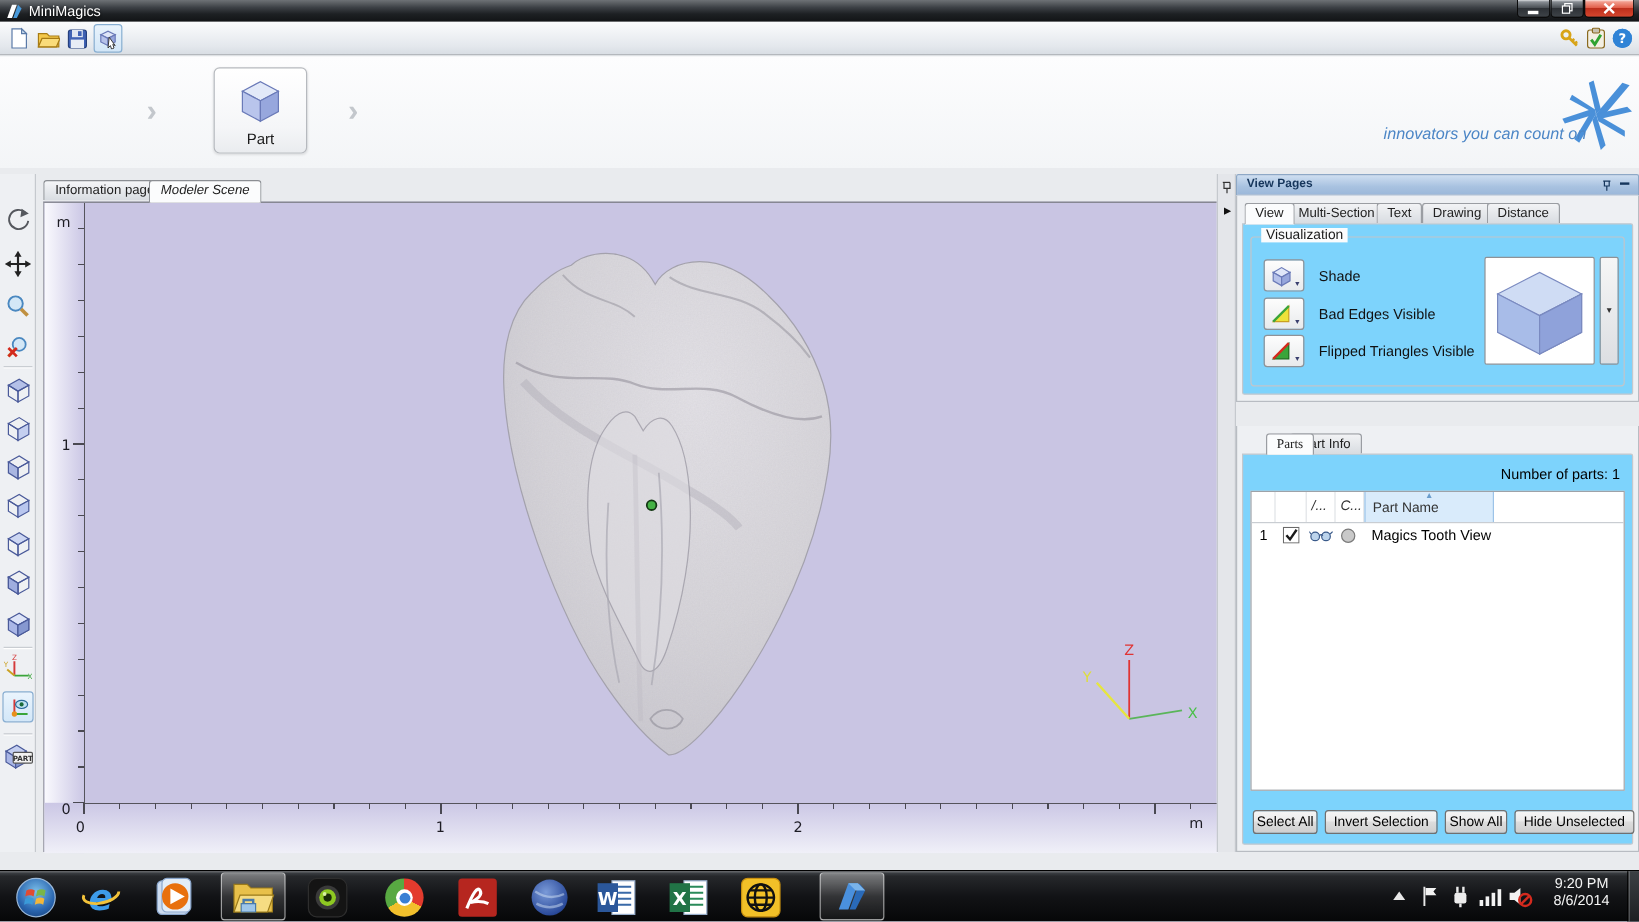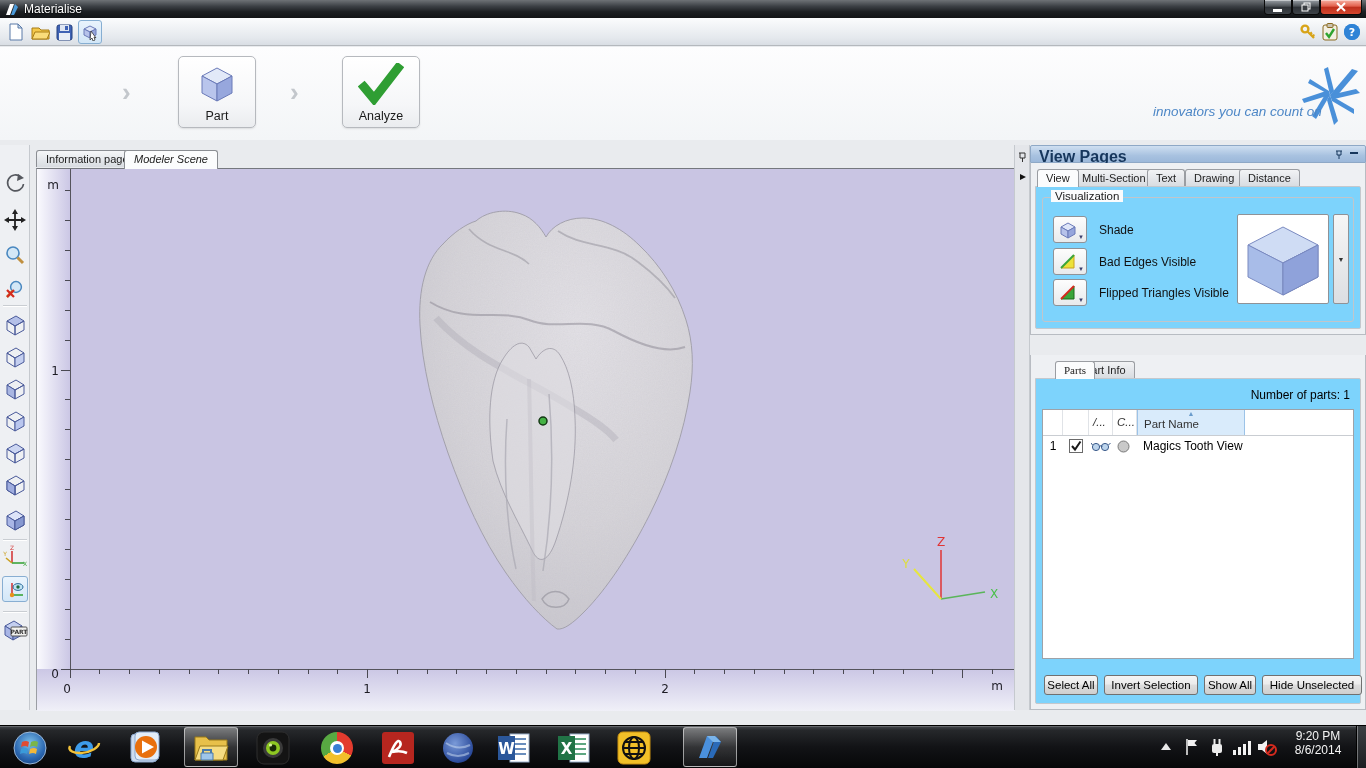--- a/index.html
+++ b/index.html
@@ -56,21 +56,21 @@
 
   
   #splitter { position:absolute; left:1014px; top:145px; width:16px; height:565px;
     background:#e4e6ea; border-left:1px solid #c5c9ce; border-right:1px solid #c5c9ce; }
 
   
   .panel { position:absolute; left:1030px; width:336px; }
   .panel-header { position:absolute; left:0; top:0; right:0; height:18px;
     background:linear-gradient(#cfdff1, #a8c2e0 60%, #9cb8da);
     border:1px solid #8ea8c6; border-radius:2px 2px 0 0; }
-  .panel-header .pt { position:absolute; left:8px; top:2px; font-size:16px; font-weight:bold; color:#16365c; }
+  .panel-header .pt { position:absolute; left:8px; top:2px; font-size:10px; font-weight:bold; color:#16365c; }
   .panel-body { position:absolute; left:0; top:18px; right:0; bottom:0;
     background:#eef0f3; border:1px solid #b8bcc2; border-top:none; }
   .ptab { position:absolute; top:6px; height:17px; line-height:16px; padding:0 8px; font-size:11px; color:#222;
     border:1px solid #9a9da2; border-bottom:none; border-radius:3px 3px 0 0;
     background:linear-gradient(#f2f3f5,#d8dce1); z-index:2; }
   .ptab.active { background:#fbfcfd; height:18px; z-index:3; }
   .tabpage { position:absolute; left:4px; right:4px; top:23px; bottom:5px;
     background:#7dd3fc; border:1px solid #c4c8cd; border-radius:0 2px 2px 2px; }
   .hicon { position:absolute; top:3px; width:13px; height:12px; display:flex; align-items:center; justify-content:center; }
 
@@ -106,21 +106,21 @@
 </head>
 <body>
 
 <div id="titlebar">
   <span class="abs" style="left:5px;top:2px;">
     <svg width="14" height="14">
         <polygon points="1,13 5,2 9,2 5,13" fill="#fff"></polygon>
         <polygon points="6,13 10,2 13,5 9,13" fill="#4a9ada"></polygon>
       </svg>
   </span>
-  <span class="title">Materialise</span>
+  <span class="title">MiniMagics</span>
   <div class="winbtn" style="left:1264px;width:28px;">
     <div class="glyph-center">
         <svg width="10" height="9">
           <rect x="0" y="6" width="9" height="3" fill="#fff"></rect>
         </svg>
       </div>
   </div>
   <div class="winbtn" style="left:1292px;width:28px;">
     <div class="glyph-center">
         <svg width="11" height="10">
@@ -195,28 +195,20 @@
     <span class="ic">
       <svg width="46" height="42">
           <polygon points="8,13 23,5 38,13 23,21" fill="#e2e9f8" stroke="#6a7ab8"></polygon>
           <polygon points="8,13 8,30 23,38 23,21" fill="#b9c5ec" stroke="#6a7ab8"></polygon>
           <polygon points="38,13 38,30 23,38 23,21" fill="#97a7dd" stroke="#6a7ab8"></polygon>
         </svg>
     </span>
     <span class="lbl">Part</span>
   </div>
   <span class="wf-chev" style="left:290px;">›</span>
-  <div class="wf-btn" style="left:342px;">
-    <span class="ic">
-      <svg width="46" height="42">
-          <path d="M6,24 L16,36 L40,5" stroke="#2f9e33" stroke-width="9" fill="none" stroke-linecap="square"></path>
-        </svg>
-    </span>
-    <span class="lbl">Analyze</span>
-  </div>
 
   <span class="abs" style="left:1300px;top:10px;">
     <svg width="64" height="72">
       <g transform="translate(30,38)" fill="#4a90d9">
         <polygon points="0,0 22,-26 28,-24 6,2"></polygon>
         <polygon points="0,0 26,-6 30,-2 4,4"></polygon>
         <polygon points="0,0 24,14 24,19 2,6"></polygon>
         <polygon points="0,0 8,26 4,30 -3,5"></polygon>
         <polygon points="0,0 -14,24 -18,21 -4,-2"></polygon>
         <polygon points="0,0 -26,8 -28,4 -4,-4"></polygon>

